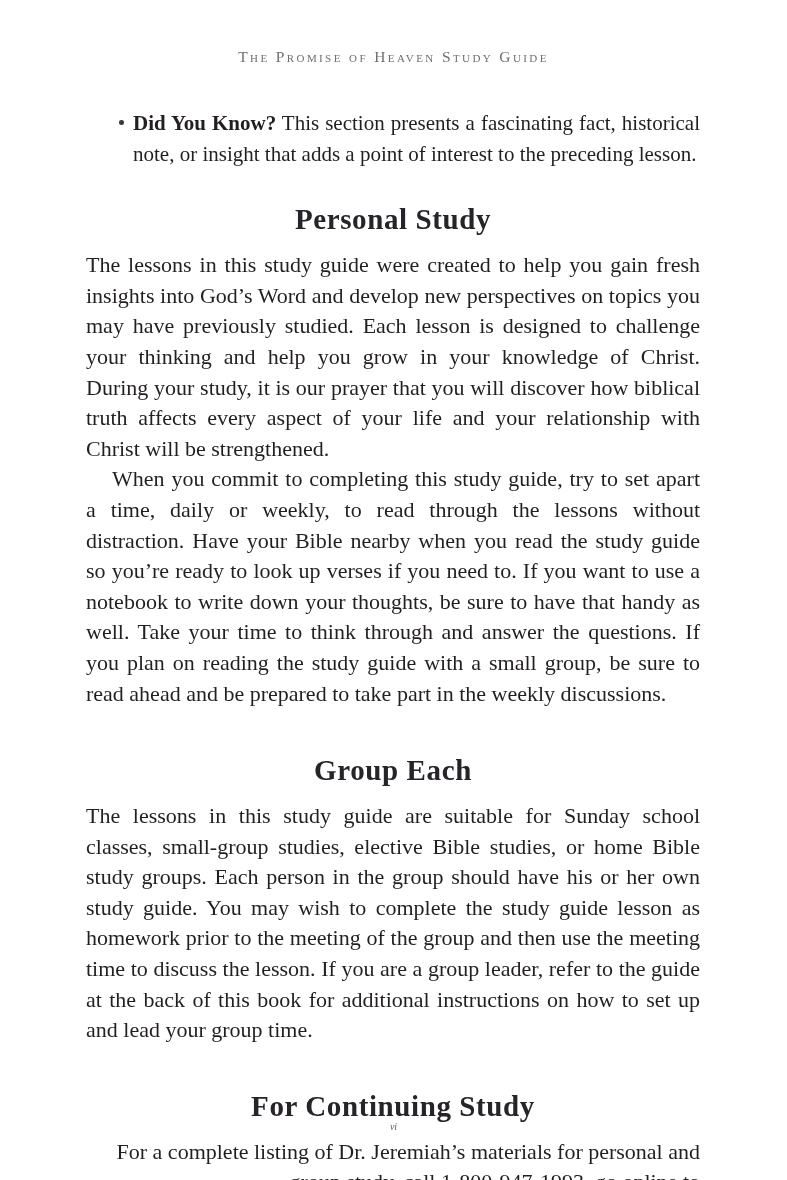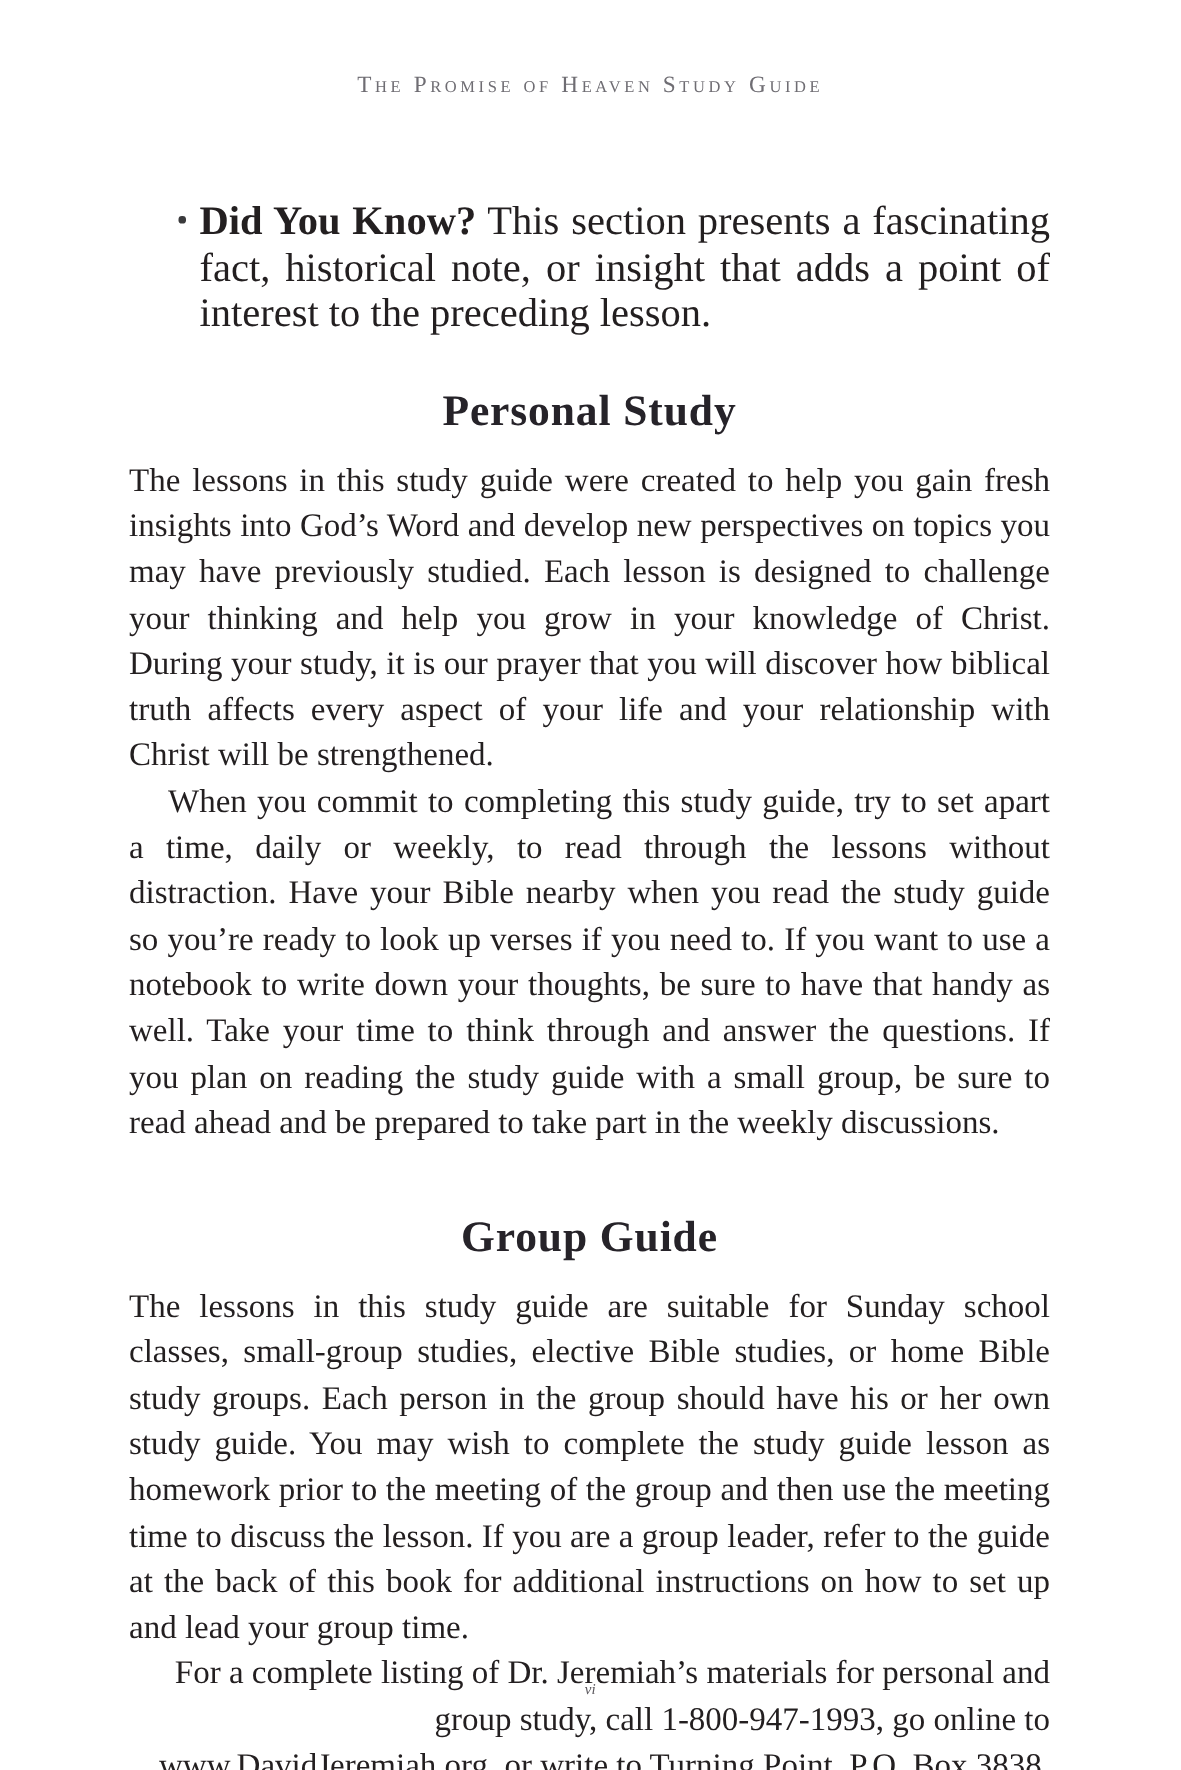--- a/index.html
+++ b/index.html
@@ -47,26 +47,25 @@
 
   
   .bullet-list {
     margin: 0;
     padding: 0;
     list-style: none;
   }
   .bullet-item {
     position: relative;
     padding-left: 47px;
-    font-size: 27px;
+    font-size: 21px;
     line-height: 30.6px;
     text-align: justify;
     text-justify: inter-word;
     hyphens: manual;
-    margin-top: 24px;
   }
   .bullet-dot {
     position: absolute;
     left: 33px;
     top: 12px;
     width: 4.5px;
     height: 4.5px;
     border-radius: 50%;
     background: #3a3a3c;
   }
@@ -130,22 +129,23 @@
     <ul class="bullet-list">
       <li class="bullet-item">
         <span class="bullet-dot"></span><span class="bullet-lead">Did You Know?</span><span> This section presents a fascinating fact, historical note, or insight that adds a point of interest to the preceding lesson.</span>
       </li>
     </ul>
 
     <h2 class="section-heading h-personal">Personal Study</h2>
     <p class="body-par">The lessons in this study guide were created to help you gain fresh insights into God’s Word and develop new perspectives on topics you may have previously studied. Each lesson is designed to challenge your thinking and help you grow in your knowledge of Christ. During your study, it is our prayer that you will discover how biblical truth affects every aspect of your life and your relationship with Christ will be strengthened.</p>
     <p class="body-par indent">When you commit to completing this study guide, try to set apart a time, daily or weekly, to read through the lessons without distraction. Have your Bible nearby when you read the study guide so you’re ready to look up verses if you need to. If you want to use a notebook to write down your thoughts, be sure to have that handy as well. Take your time to think through and answer the questions. If you plan on reading the study guide with a small group, be sure to read ahead and be prepared to take part in the weekly discussions.</p>
 
-    <h2 class="section-heading h-group">Group Guide</h2>
+    <h2 class="section-heading h-group">Group Each</h2>
     <p class="body-par">The lessons in this study guide are suitable for Sunday school classes, small-group studies, elective Bible studies, or home Bible study groups. Each person in the group should have his or her own study guide. You may wish to complete the study guide lesson as homework prior to the meeting of the group and then use the meeting time to discuss the lesson. If you are a group leader, refer to the guide at the back of this book for additional instructions on how to set up and lead your group time.</p>
 
+    <h2 class="section-heading h-continue">For Continuing Study</h2>
     <p class="body-par last-flush">For a complete listing of Dr. Jeremiah’s materials for personal and group study, call 1-800-947-1993, go online to www.DavidJeremiah.org, or write to Turning Point, P.O. Box 3838, San Diego, CA 92163.</p>
 
   </div>
 
   <div class="folio">vi</div>
 
 </div>
 
 </body></html>

